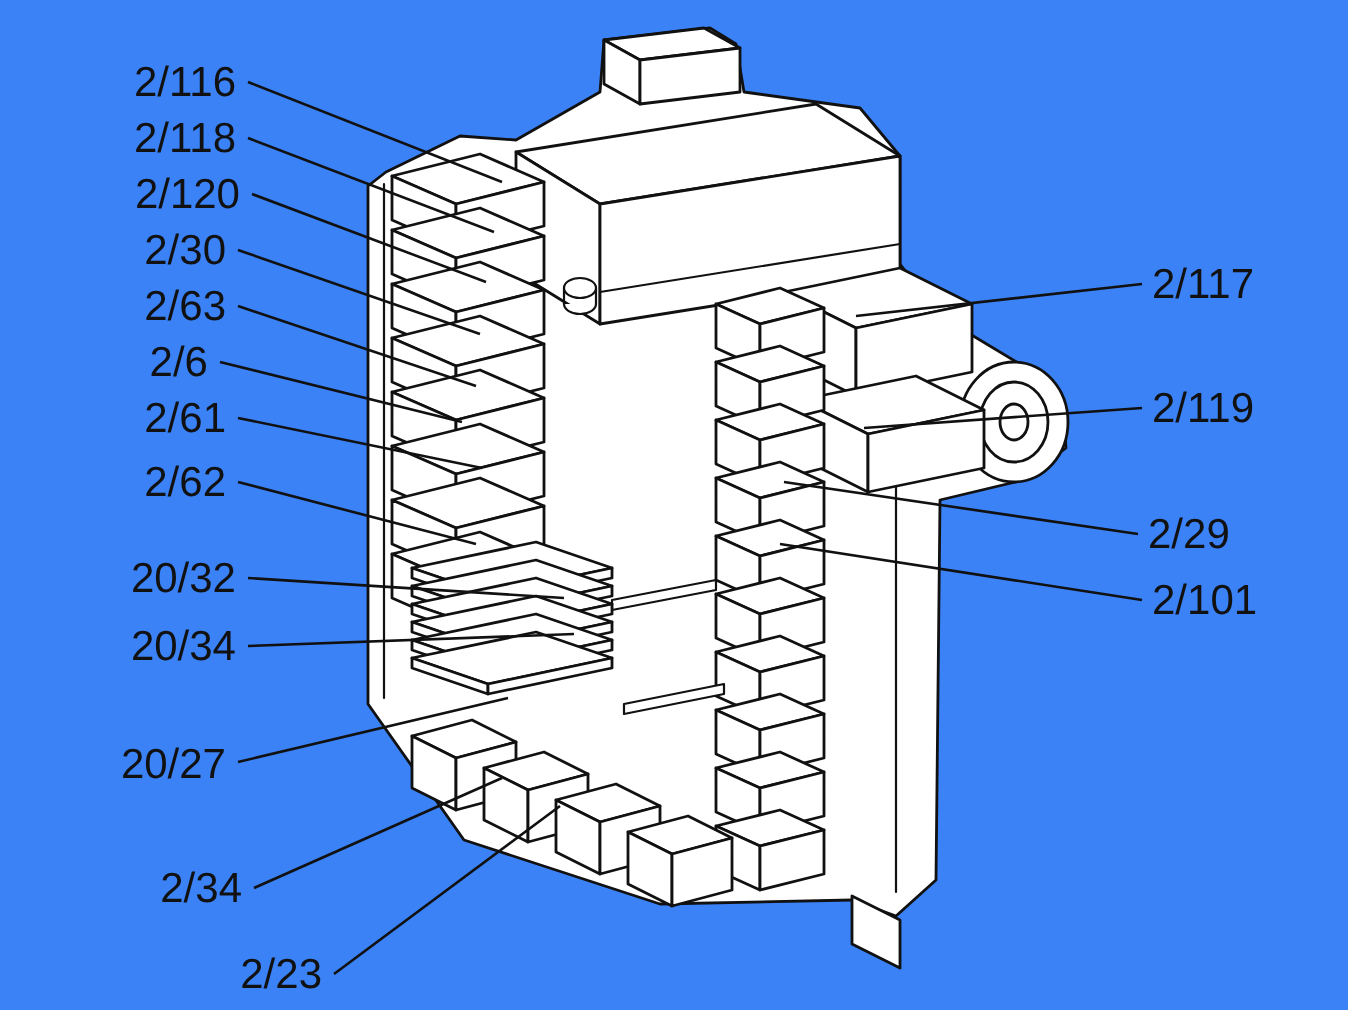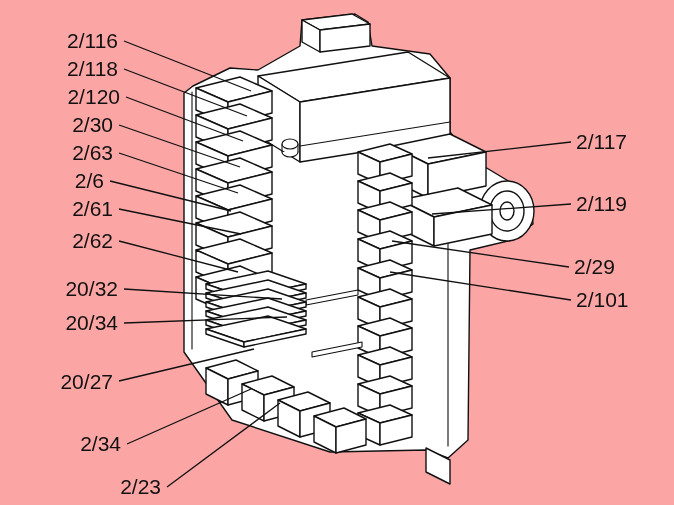--- a/index.html
+++ b/index.html
@@ -4,21 +4,21 @@
 <style>
   html, body {
     margin: 0;
     padding: 0;
     background: #ffffff;
   }
   .stage {
     position: relative;
     width: 674px;
     height: 505px;
-    background: #fca5a5;
+    background: #3b82f6;
     overflow: hidden;
   }
   svg { display: block; }
   .callout-text {
     font-family: "Liberation Sans", sans-serif;
     font-size: 21px;
     fill: #111111;
   }
   .leader {
     stroke: #111111;

